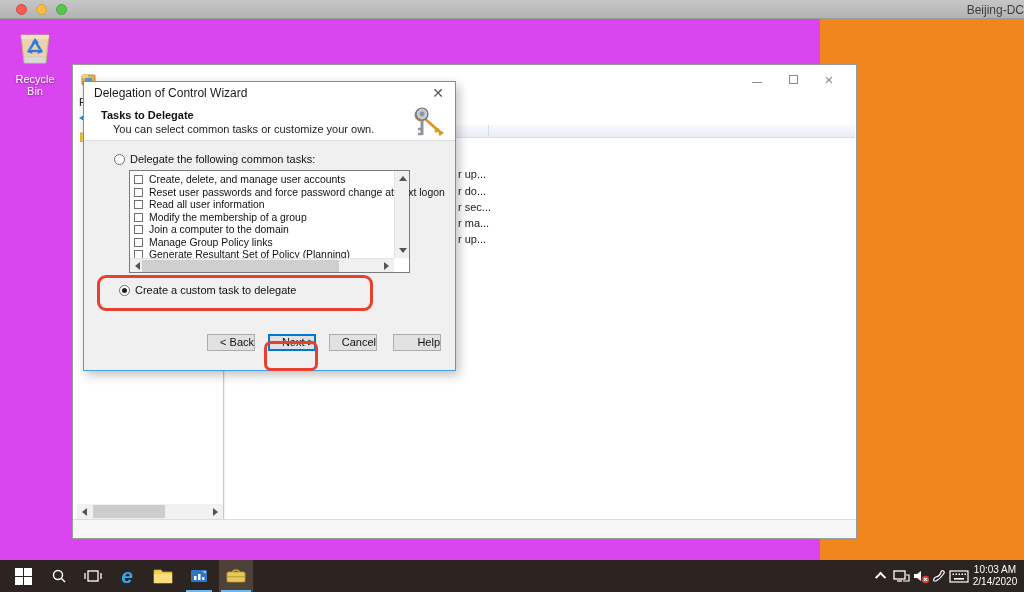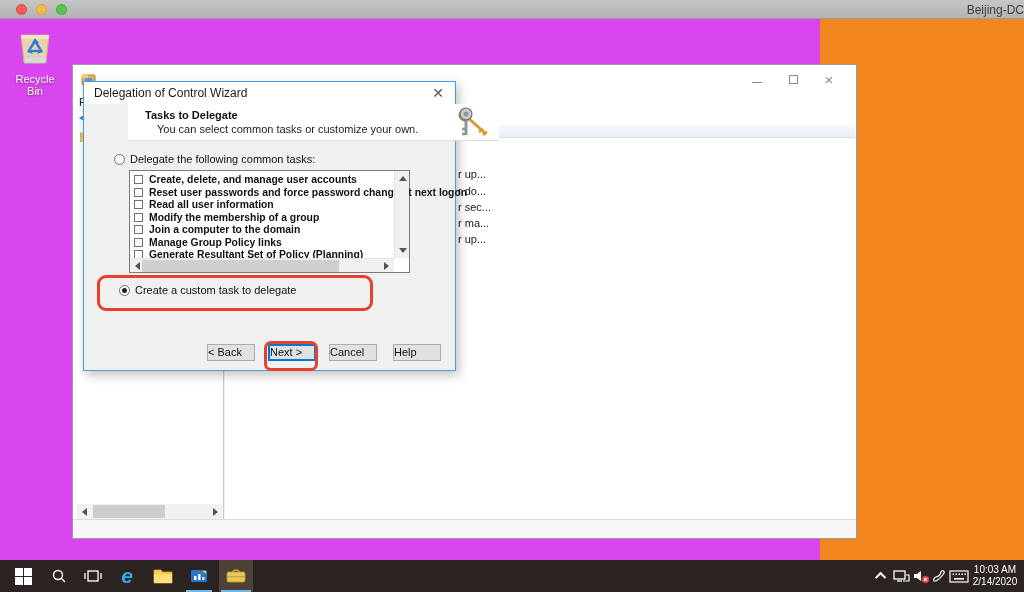--- a/index.html
+++ b/index.html
@@ -53,47 +53,47 @@
   #lp-thumb { left:16px; top:1px; width:72px; height:13px; background:#cdcdcd; }
   #aduc-status { left:0; bottom:1px; width:100%; height:18px; background:#f6f6f6; border-top:1px solid #dcdcdc; }
 
   
   #wizard { left:83px; top:62px; width:373px; height:290px; background:#f0f0f0;
             border:1px solid #42a0e6; box-shadow:3px 4px 10px rgba(0,0,0,.25); }
   #wiz-titlebar { left:0; top:0; width:100%; height:22px; background:#fff; }
   #wiz-title { left:10px; top:4px; font-size:12px; color:#1a1a1a; }
   #wiz-close { right:6px; top:1px; width:22px; height:20px; text-align:center;
                font-size:14px; color:#555; line-height:20px; }
-  #wiz-header { left:0; top:22px; width:100%; height:37px; background:#fff; border-bottom:1px solid #e0e0e0;margin-left:44px; }
+  #wiz-header { left:0; top:22px; width:100%; height:37px; background:#fff; border-bottom:1px solid #e0e0e0; }
   #wiz-heading { left:17px; top:5px; font-size:11px; font-weight:bold; color:#111; }
   #wiz-subheading { left:29px; top:19px; font-size:11px; color:#222; }
   #wiz-keys { right:8px; top:1px; }
 
   .radio { width:11px; height:11px; border:1px solid #707070; border-radius:50%; background:#fff; }
   .radio .dot { position:absolute; left:2px; top:2px; width:5px; height:5px; border-radius:50%; background:#1f1f1f; }
   #radio1 { left:30px; top:72px; }
   #radio1-lbl { left:46px; top:71px; font-size:11px; color:#111; }
   #radio2 { left:35px; top:203px; }
   #radio2-lbl { left:51px; top:202px; font-size:11px; color:#111; }
 
   #listbox { left:45px; top:88px; width:281px; height:103px; background:#fff; border:1px solid #7b7b7b; }
   .task-row { left:4px; height:13px; }
   .task-cb { position:absolute; left:0; top:1px; width:9px; height:9px; background:#fff; border:1px solid #707070; }
-  .task-lbl { position:absolute; left:15px; top:0; font-size:10.4px; color:#111; white-space:nowrap;font-weight:bold; }
+  .task-lbl { position:absolute; left:15px; top:0; font-size:10.4px; color:#111; white-space:nowrap; }
   #lb-vscroll { right:0; top:0; width:15px; height:87px; background:#f0f0f0; border-left:1px solid #e2e2e2; }
   #lb-hscroll { left:0; bottom:0; width:264px; height:14px; background:#f0f0f0; border-top:1px solid #e2e2e2; }
   #lb-hthumb { left:12px; top:1px; width:197px; height:12px; background:#cfcfcf; }
   .sb-btn-sm { width:14px; height:13px; position:absolute; }
 
   .annotation { border:3px solid #e8402e; border-radius:9px; background:transparent; z-index:5; }
   #red-box-radio { left:13px; top:193px; width:276px; height:36px; }
   #red-box-next { left:180px; top:259px; width:54px; height:30px; border-radius:7px; }
 
-  .wiz-btn { top:262px; width:48px; height:17px; background:#e1e1e1; border:1px solid #adadad;
-             font-size:11px; color:#111; text-align:left; line-height:15px; }
+  .wiz-btn { top:252px; width:48px; height:17px; background:#e1e1e1; border:1px solid #adadad;
+             font-size:11px; color:#111; text-align:right; line-height:15px; }
   #btn-back { left:123px; } #btn-next { left:184px; border:2px solid #0078d7; line-height:13px; }
   #btn-cancel { left:245px; } #btn-help { left:309px; }
 
   
   #taskbar { left:0; top:560px; width:1024px; height:32px; background:#2b2420; z-index:10; }
   .tb-item { top:0; width:30px; height:32px; display:flex; align-items:center; justify-content:center; }
   #tb-start { left:8px; }
   #tb-search { left:44px; }
   #tb-taskview { left:78px; }
   #tb-ie { left:112px; }

